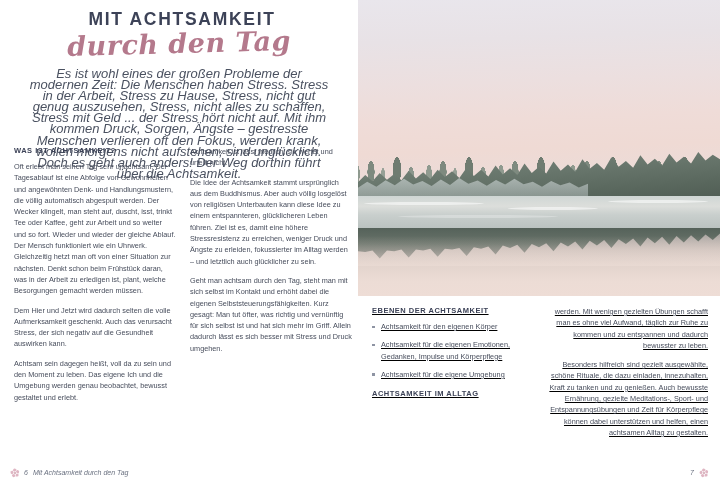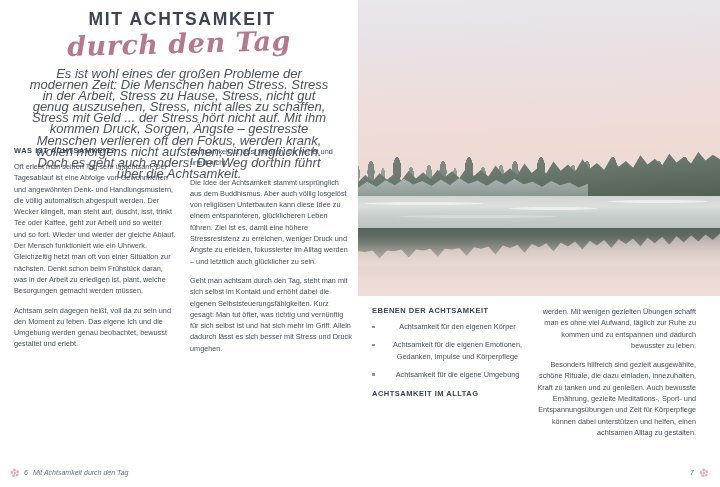--- a/index.html
+++ b/index.html
@@ -115,25 +115,25 @@
       24% 52%,22% 72%,20% 52%,18% 56%,16% 54%,14% 74%,12% 54%,10% 58%,
       8% 56%,6% 76%,4% 56%,2% 60%,0% 58%);
   }
   .mist{
     position:absolute;left:0;top:236px;width:362px;height:30px;
     background:linear-gradient(180deg,rgba(235,225,220,0),rgba(238,222,215,.5));
   }
 
   
   .page-right{position:absolute;left:358px;top:296px;width:362px;height:191px;background:#fff;}
-  .rcols{position:absolute;left:14px;top:10px;width:338px;display:flex;gap:0;}
+  .rcols{position:absolute;left:14px;top:10px;width:338px;display:flex;gap:12px;text-decoration:underline;}
   .rcol{width:162px;}
   .rcol p{font-size:7.3px;line-height:11.3px;color:#474d5c;margin:0 0 8px 0;text-align:right;}
 
-  .bullets{list-style:none;margin:0 0 9px 0;padding:0;text-align:center;}
+  .bullets{list-style:none;margin:0 0 9px 0;padding:0;}
   .bullets li{
     position:relative;padding-left:9px;
     font-size:7.3px;line-height:11.3px;color:#474d5c;margin-bottom:7px;
   }
   .bullets li:before{
     content:"";position:absolute;left:0;top:4.5px;
     width:2.5px;height:2.5px;background:#8e94a3;
   }
 
   
@@ -174,20 +174,21 @@
       <div class="title-script">durch den Tag</div>
     </div>
 
     <div class="intro">Es ist wohl eines der großen Probleme der modernen Zeit: Die Menschen haben Stress. Stress in der Arbeit, Stress zu Hause, Stress, nicht gut genug auszusehen, Stress, nicht alles zu schaffen, Stress mit Geld ... der Stress hört nicht auf. Mit ihm kommen Druck, Sorgen, Ängste – gestresste Menschen verlieren oft den Fokus, werden krank, wollen morgens nicht aufstehen, sind unglücklich. Doch es geht auch anders! Der Weg dorthin führt über die Achtsamkeit.</div>
 
     <div class="cols">
 
       <div class="col">
         <div class="kicker">WAS IST ACHTSAMKEIT?</div>
         <p>Oft erlebt man seinen Tag sehr unachtsam. Der Tagesablauf ist eine Abfolge von Gewohnheiten und angewöhnten Denk- und Handlungsmustern, die völlig automatisch abgespult werden. Der Wecker klingelt, man steht auf, duscht, isst, trinkt Tee oder Kaffee, geht zur Arbeit und so weiter und so fort. Wieder und wieder der gleiche Ablauf. Der Mensch funktioniert wie ein Uhrwerk. Gleichzeitig hetzt man oft von einer Situation zur nächsten. Denkt schon beim Frühstück daran, was in der Arbeit zu erledigen ist, plant, welche Besorgungen gemacht werden müssen.</p>
+        <p>Dem Hier und Jetzt wird dadurch selten die volle Aufmerksamkeit geschenkt. Auch das verursacht Stress, der sich negativ auf die Gesundheit auswirken kann.</p>
         <p>Achtsam sein dagegen heißt, voll da zu sein und den Moment zu leben. Das eigene Ich und die Umgebung werden genau beobachtet, bewusst gestaltet und erlebt.</p>
       </div>
 
       <div class="col">
         <p>Achtsamkeit ist lässt friedlich, sie wertet und urteilt nicht.</p>
         <p>Die Idee der Achtsamkeit stammt ursprünglich aus dem Buddhismus. Aber auch völlig losgelöst von religiösen Unterbauten kann diese Idee zu einem entspannteren, glücklicheren Leben führen. Ziel ist es, damit eine höhere Stressresistenz zu erreichen, weniger Druck und Ängste zu erleiden, fokussierter im Alltag werden – und letztlich auch glücklicher zu sein.</p>
         <p>Geht man achtsam durch den Tag, steht man mit sich selbst im Kontakt und erhöht dabei die eigenen Selbststeuerungsfähigkeiten. Kurz gesagt: Man tut öfter, was richtig und vernünftig für sich selbst ist und hat sich mehr im Griff. Allein dadurch lässt es sich besser mit Stress und Druck umgehen.</p>
       </div>
 
     </div>

